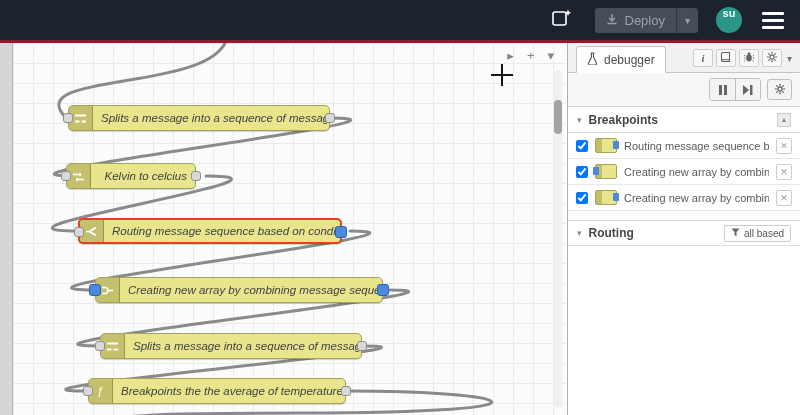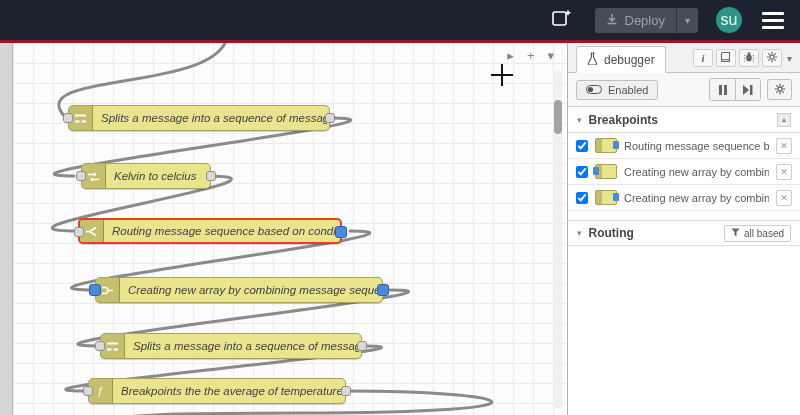--- a/index.html
+++ b/index.html
@@ -9,21 +9,21 @@
 
   
   .header { position:absolute; left:0; top:0; width:800px; height:40px;
     background:var(--header-bg,#1c222e); display:flex; align-items:center;
     justify-content:flex-end; gap:18px; padding-right:14px; }
   .hdr-iconbtn { width:30px; height:26px; display:flex; align-items:center; justify-content:center; cursor:pointer; }
   .deploy { display:flex; align-items:stretch; background:#474d57; border-radius:3px; overflow:hidden; cursor:pointer; }
   .deploy-main { display:flex; align-items:center; gap:7px; padding:5px 11px; color:#9aa0a8; font-size:13px; }
   .deploy-caret { border-left:1px solid #31363e; padding:5px 8px; color:#9aa0a8; font-size:10px; display:flex; align-items:center; }
   .avatar { width:26px; height:26px; border-radius:50%; background:var(--avatar-bg,#2b9688);
-    color:#eafff6; font-size:16px; font-weight:normal; display:flex; align-items:center; justify-content:center; cursor:pointer; }
+    color:#eafff6; font-size:11px; font-weight:bold; display:flex; justify-content:center; cursor:pointer; }
   .hamburger { display:flex; flex-direction:column; gap:4px; cursor:pointer; padding:4px 2px; }
   .hamburger span { width:22px; height:3px; background:#fff; border-radius:1px; }
 
   .deploy-bar { position:absolute; left:0; top:40px; width:800px; height:3px; background:var(--deploy-bar,#96182b); }
 
   
   .canvas { position:absolute; left:0; top:43px; width:566px; height:372px;
     background-color:#fcfcfc;
     background-image:linear-gradient(#e9ecee 1px, transparent 1px),
                      linear-gradient(90deg,#e9ecee 1px, transparent 1px);
@@ -167,21 +167,21 @@
       <div class="icon-strip">
         <svg width="13" height="11" viewBox="0 0 13 11">
             <path d="M1 2.5h11M1 8.5h4.5M7.5 8.5H12" stroke="#fff" stroke-width="2" fill="none"></path>
           </svg>
       </div>
       <div class="nlabel">Splits a message into a sequence of messages.</div>
       <div class="port pl"></div>
       <div class="port pr"></div>
     </div>
 
-    <div class="node" style="left:81px; top:120px; width:130px;">
+    <div class="node" style="left:66px; top:120px; width:130px;text-align:right;">
       <div class="icon-strip">
         <svg width="13" height="11" viewBox="0 0 13 11">
             <path d="M1 3.5h8M9 3.5L7.2 1.9M9 3.5L7.2 5.1M12 8.5H4M4 8.5l1.8-1.6M4 8.5l1.8 1.6" stroke="#fff" stroke-width="1.3" fill="none"></path>
           </svg>
       </div>
       <div class="nlabel">Kelvin to celcius</div>
       <div class="port pl"></div>
       <div class="port pr"></div>
     </div>
 
@@ -277,29 +277,20 @@
                 <path d="M6 .8v2M6 9.2v2M.8 6h2M9.2 6h2M2.3 2.3L3.7 3.7M8.3 8.3l1.4 1.4M9.7 2.3L8.3 3.7M3.7 8.3L2.3 9.7" stroke="#666" stroke-width="1.2"></path>
                 <circle cx="6" cy="6" r="2.1" fill="none" stroke="#666" stroke-width="1.2"></circle>
               </svg>
           </span>
         </div>
         <button class="plain-btn"><span>▾</span></button>
       </div>
     </div>
 
     <div class="sb-toolbar">
-      <div class="enabled-btn">
-        <span>
-          <svg width="16" height="9" viewBox="0 0 16 9">
-              <rect x="0.5" y="0.5" width="15" height="8" rx="4" fill="none" stroke="#555"></rect>
-              <circle cx="4.5" cy="4.5" r="2.6" fill="#555"></circle>
-            </svg>
-        </span>
-        <span>Enabled</span>
-      </div>
       <div class="right-group">
         <div class="btn-group">
           <div class="gbtn">
             <span>
               <svg width="8" height="10" viewBox="0 0 8 10">
                   <rect x="0" y="0" width="3" height="10" fill="#666"></rect>
                   <rect x="5" y="0" width="3" height="10" fill="#666"></rect>
                 </svg>
             </span>
           </div>

